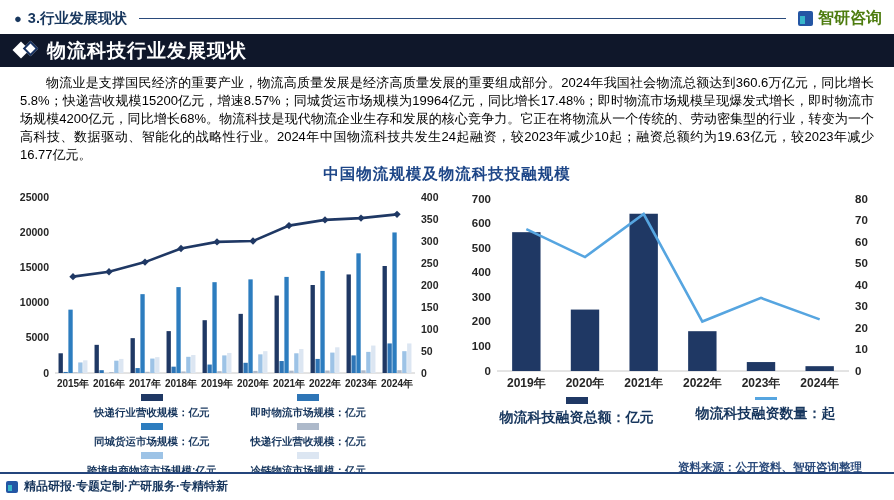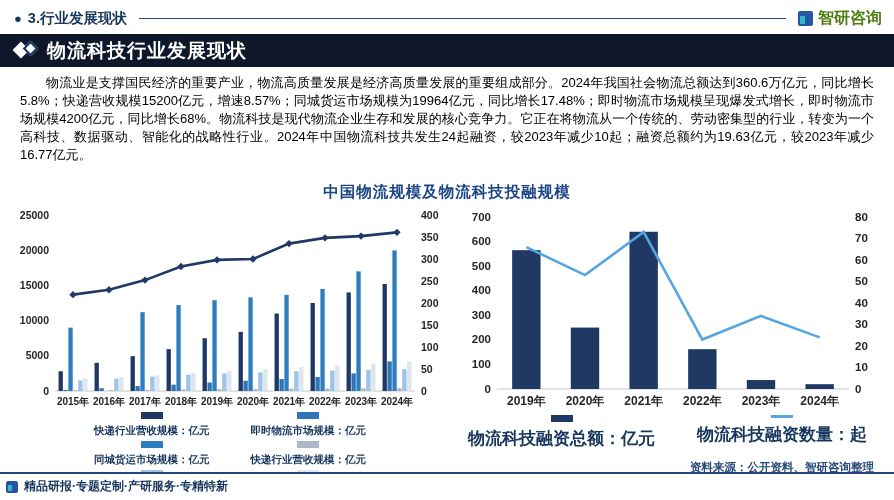--- a/index.html
+++ b/index.html
@@ -27,35 +27,35 @@
   .diamond-icon{position:relative;width:22px;height:18px;display:inline-block;}
   .diamond-icon .d1{position:absolute;left:1px;top:2px;width:12px;height:12px;background:#fff;transform:rotate(45deg);}
   .diamond-icon .d2{position:absolute;left:11px;top:1px;width:7px;height:7px;background:#fff;transform:rotate(45deg);border:2px solid #16305f;}
 
   
   .body-text{
     margin:7px 20px 0 20px;color:#000000;font-size:13px;line-height:18px;
     text-align:justify;text-indent:2em;font-weight:500;
   }
 
-  .chart-title{margin:18px 0 2px;text-align:center;color:#1c4587;font-size:15.5px;font-weight:700;letter-spacing:1px;}
+  .chart-title{margin:0 0 2px;text-align:center;color:#1c4587;font-size:15.5px;font-weight:700;letter-spacing:1px;}
 
   .charts{display:flex;justify-content:space-between;padding:0 6px;}
   .chart{margin:0;width:50%;display:flex;flex-direction:column;align-items:center;}
   svg text{font-weight:700;fill:#262626;font-family:"Liberation Sans","DejaVu Sans",sans-serif;}
 
   .legend{margin-top:1px;}
   .legend.two-col{display:grid;grid-template-columns:auto auto;column-gap:34px;row-gap:3px;}
   .legend.row{display:flex;gap:42px;margin-top:4px;}
   .legend-item{display:flex;align-items:center;gap:5px;font-size:10.5px;font-weight:700;color:#17365d;white-space:nowrap;flex-direction:column;}
-  .legend.row .legend-item{font-size:17px;align-items:center;}
+  .legend.row .legend-item{font-size:14px;align-items:center;}
   .swatch{width:22px;height:7px;display:inline-block;flex:none;}
   .swatch.line{height:3px;}
 
-  .source{position:absolute;right:20px;bottom:25px;color:#2a4a7b;font-size:11.5px;font-weight:600;}
+  .source{position:absolute;right:32px;bottom:25px;color:#2a4a7b;font-size:11.5px;font-weight:600;}
 
   footer{position:absolute;left:0;right:0;bottom:0;border-top:2px solid #24457c;
     display:flex;align-items:center;gap:6px;padding:4px 0 5px 6px;background:#fff;}
   footer .footer-text{color:#17365d;font-size:12px;font-weight:700;}
 </style>
 </head>
 <body>
 
 <div class="page">
 

